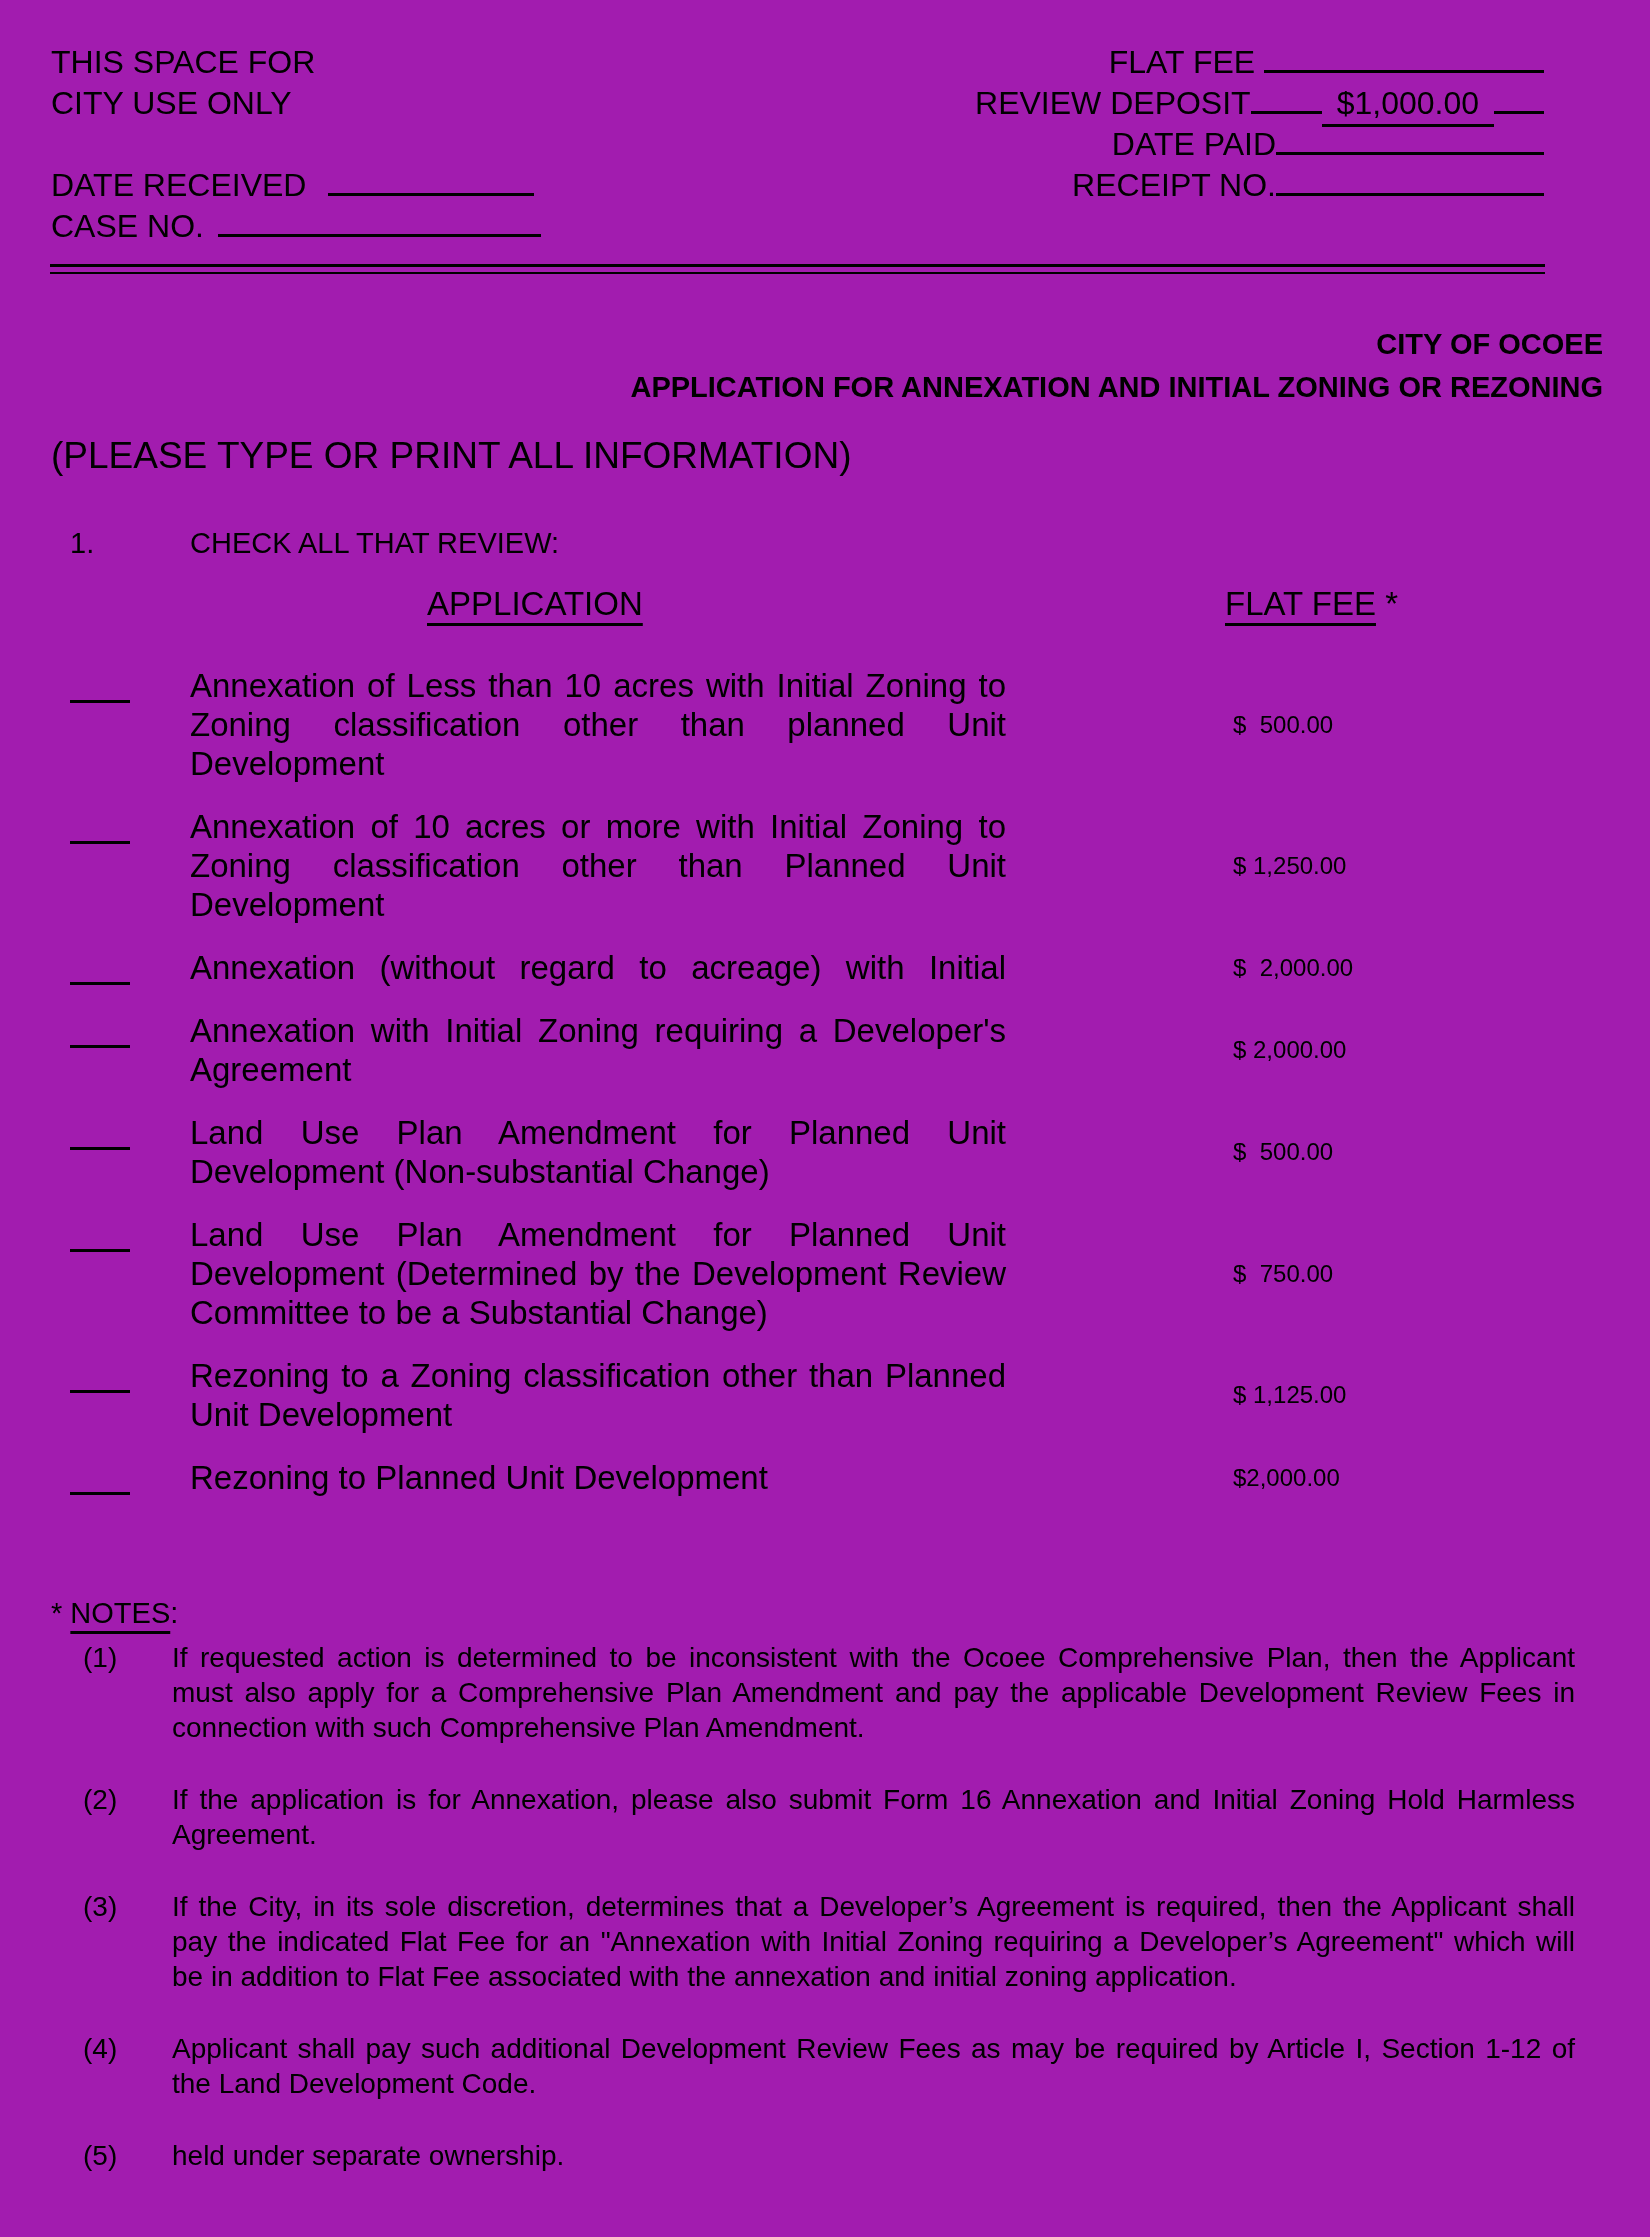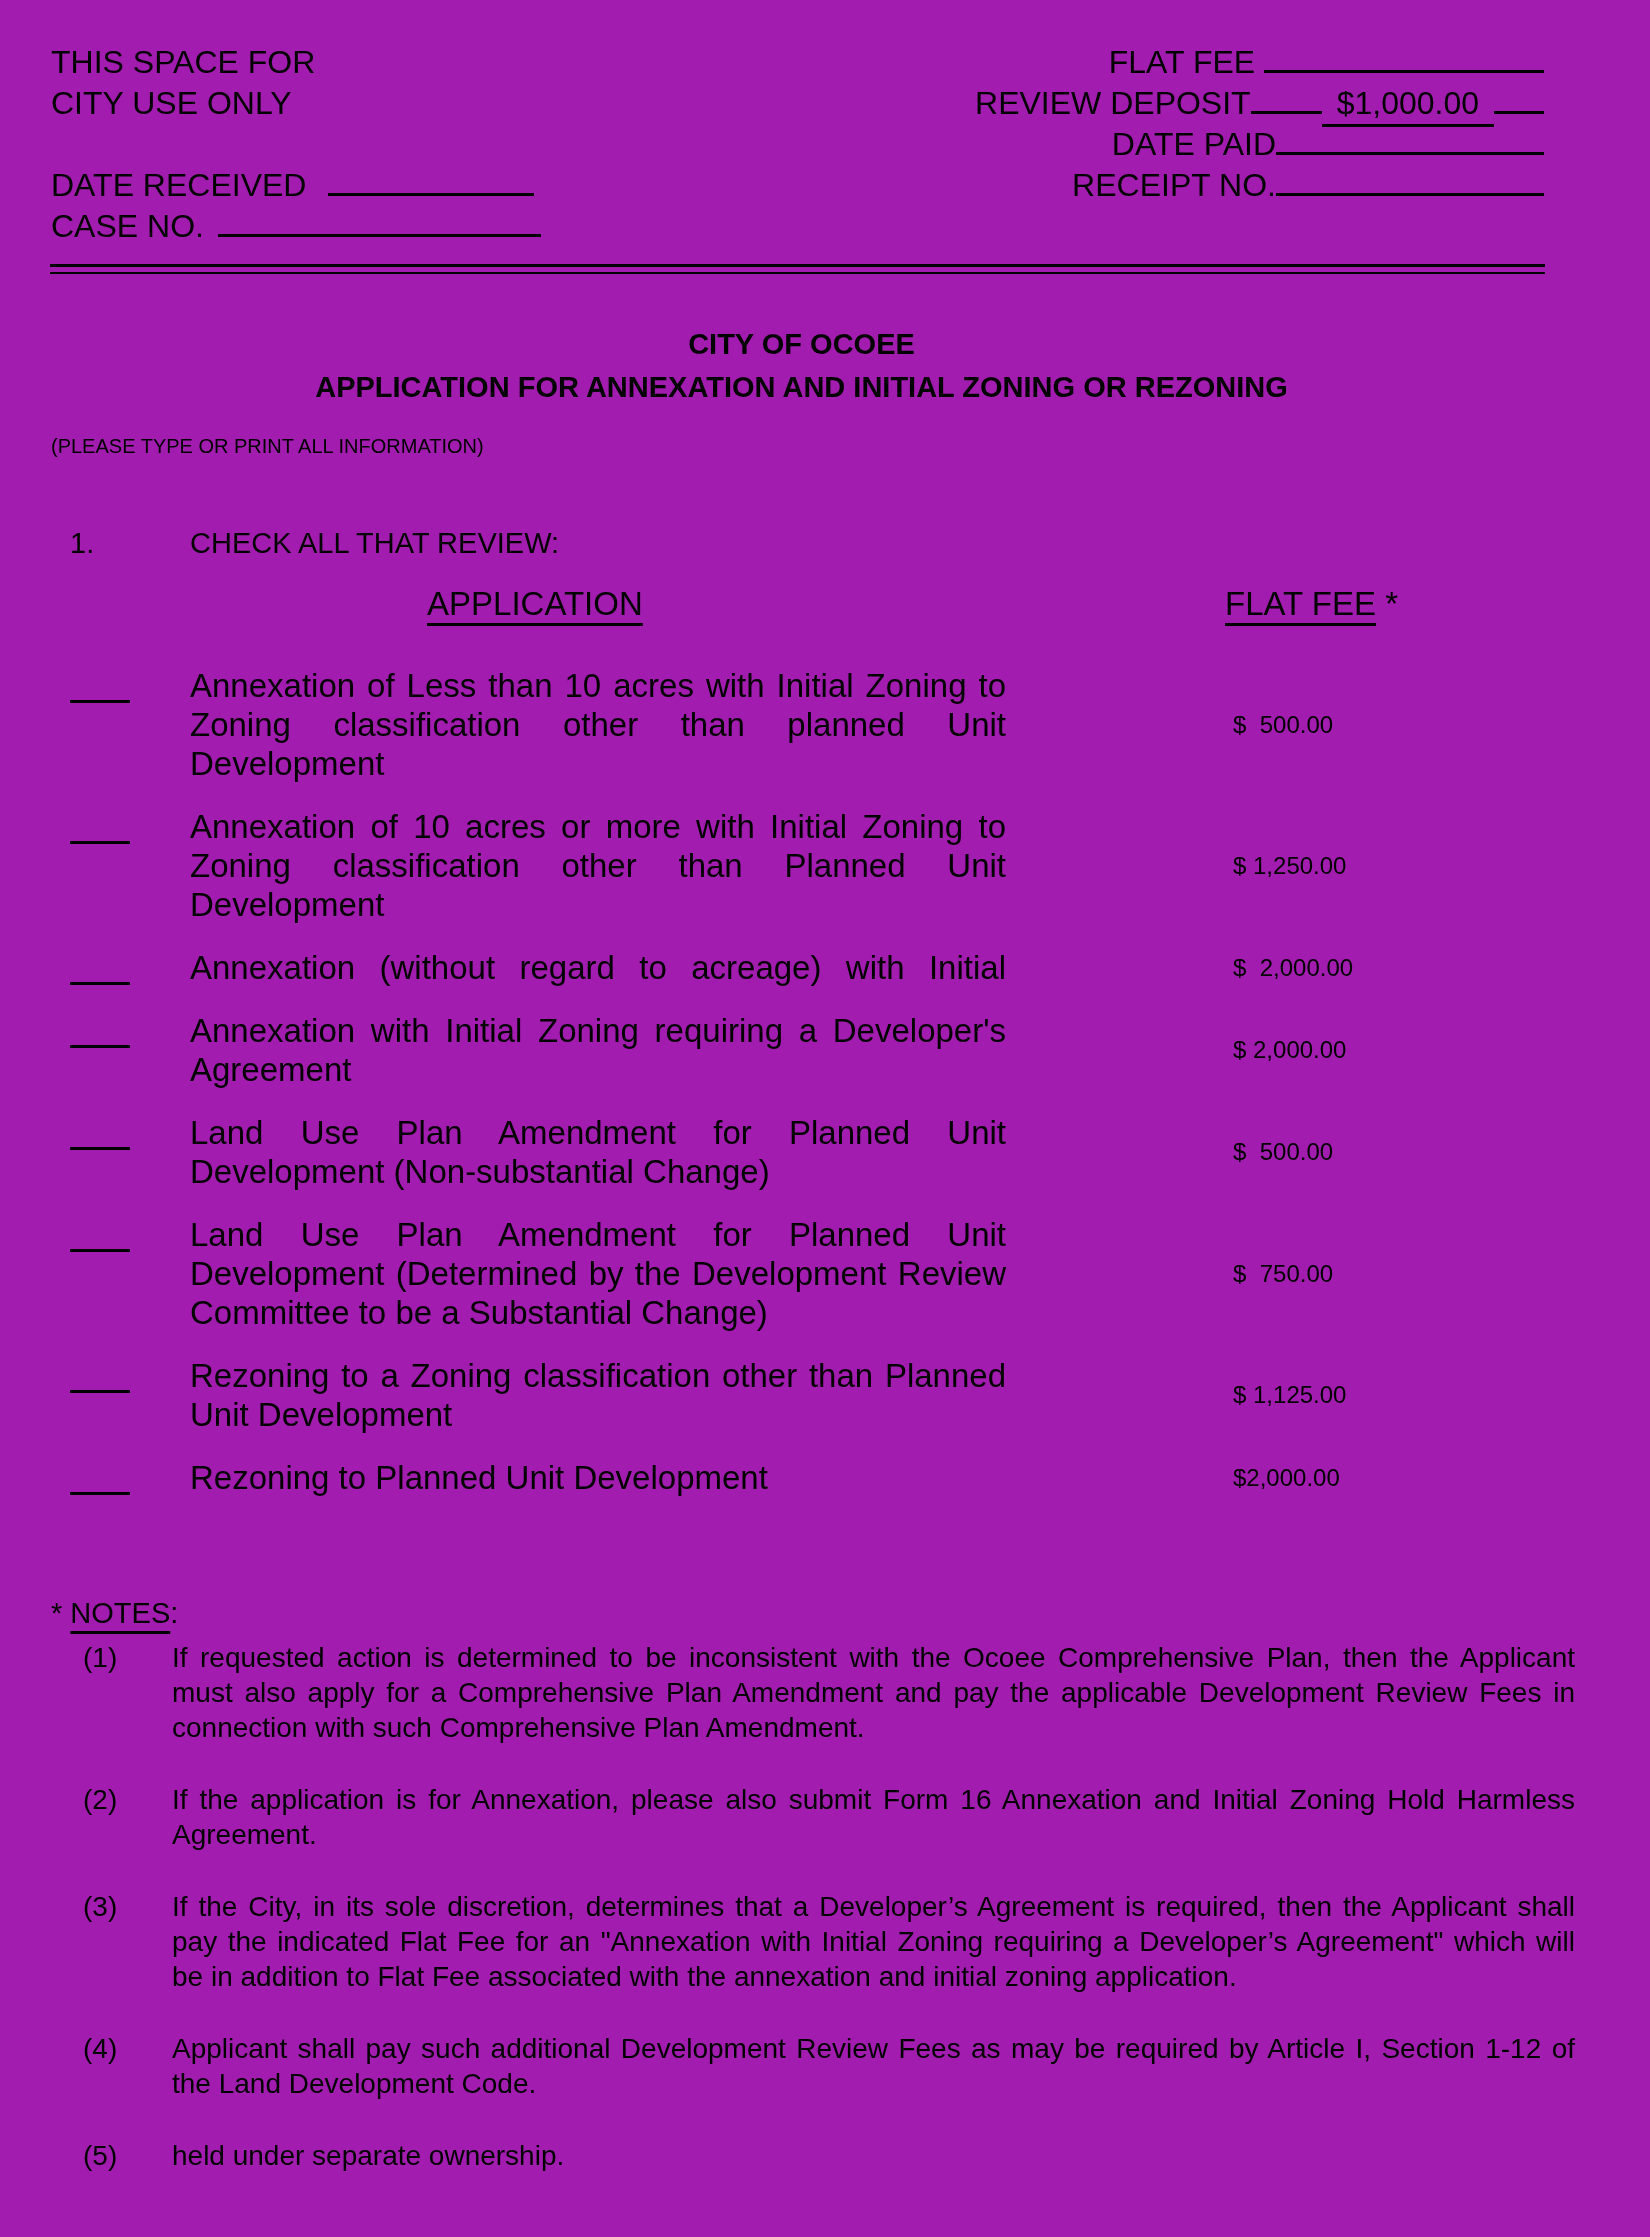--- a/index.html
+++ b/index.html
@@ -12,23 +12,23 @@
   
   .city-use { position:absolute; left:51px; top:42px; font-size:32px; line-height:41px; white-space:nowrap; }
   .city-use .row { height:41px; }
   .ln { display:inline-block; border-bottom:3.7px solid #000; }
   .fee-top { position:absolute; left:839px; top:42px; width:705px; font-size:32px; line-height:41px; }
   .fee-top .row { display:flex; justify-content:flex-end; align-items:baseline; height:41px; white-space:pre; }
   .uval { display:inline-block; border-bottom:3.7px solid #000; padding:0 15px; }
   .dbl-rule { position:absolute; left:50px; top:264px; width:1495px; height:4.7px;
     border-top:3.7px solid #000; border-bottom:2.8px solid #000; }
   
-  .title { position:absolute; top:323px; left:0; width:1603px; text-align:center;
+  .title { position:absolute; top:323px; left:0; width:1603px; text-align:right;
     font-size:29px; font-weight:bold; line-height:43px; }
-  .instructions { position:absolute; left:51px; top:435px; font-size:20px; }
+  .instructions { position:absolute; left:51px; top:435px; font-size:37px; }
   .item1 { position:absolute; left:70px; top:527px; font-size:29px; white-space:nowrap; }
   .item1 .lbl { position:absolute; left:120px; }
   
   .tbl-headers { position:absolute; top:585px; left:0; width:1650px; height:41px; font-size:33px; }
   .h-app { position:absolute; left:427px; }
   .h-fee { position:absolute; left:1225px; white-space:pre; }
   .u-head { text-decoration:underline; text-decoration-thickness:2.8px; text-underline-offset:7.5px; }
   
   #app-table { position:absolute; top:666px; left:0; width:1388px; }
   .app-row { display:flex; margin-bottom:24px; }

